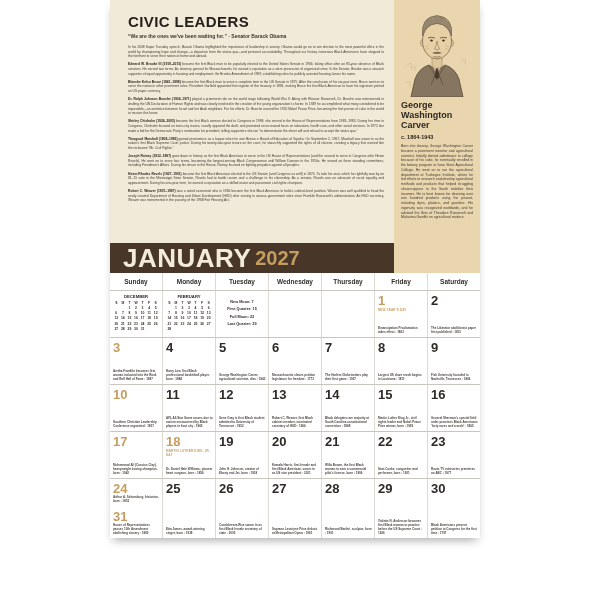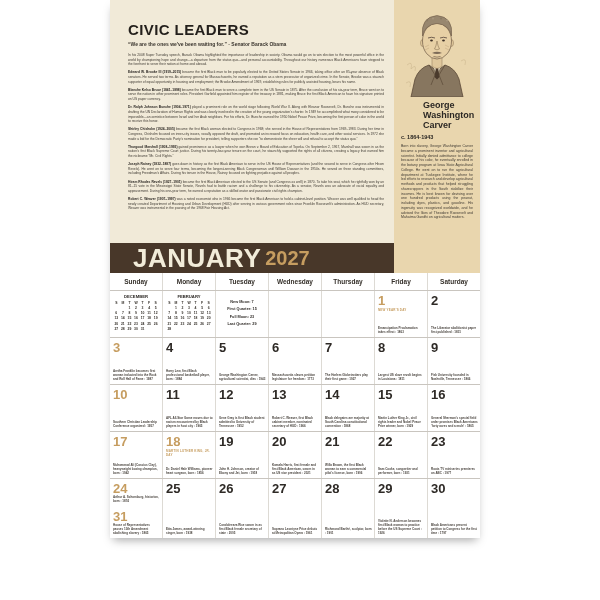--- a/index.html
+++ b/index.html
@@ -4,34 +4,34 @@
 <style>
   html,body{margin:0;padding:0;background:#ffffff;}
   body{width:600px;height:600px;position:relative;overflow:hidden;
        font-family:"Liberation Sans",sans-serif;color:#2c2824;}
   .doc{position:absolute;left:110px;top:0;width:370px;height:538px;
        box-shadow:0 5px 9px -3px rgba(0,0,0,.35);}
   
   .top-doc{position:absolute;left:0;top:0;width:100%;height:243px;
            background:var(--cream,#f1ead8);overflow:hidden;}
   .essay{position:absolute;left:18px;top:10px;width:256px;}
-  .essay-title{font-size:15px;font-weight:bold;letter-spacing:.4px;margin:11px 0 3px;color:#231f1b;}
+  .essay-title{font-size:15px;font-weight:bold;letter-spacing:.4px;margin:3px 0 3px;color:#231f1b;}
   .quote{font-size:5px;font-weight:bold;color:#3a352e;margin:0 0 6px;}
   .para{font-size:3.3px;line-height:1.42;color:#3f3a33;margin:0 0 3.4px;text-align:justify;}
   .para b{color:#2c2824;}
   
   .sidebar{position:absolute;top:0;right:0;width:86px;height:273px;z-index:5;
            background:var(--sidebar_tan,#e9d6ae);padding:5px 7px;box-sizing:border-box;}
   .portrait{display:block;margin:0 auto;width:68px;height:92px;}
-  .leader-name{font-size:9px;font-weight:bold;line-height:1.12;margin-top:3px;color:#2c2824;margin-left:22px;}
+  .leader-name{font-size:9px;font-weight:bold;line-height:1.12;margin-top:3px;color:#2c2824;}
   .leader-dates{font-size:5.5px;font-weight:bold;margin-top:4px;color:#2c2824;}
   .leader-bio{font-size:3.5px;line-height:1.36;text-align:justify;color:#3f3a33;margin-top:4px;}
   
   .cal{position:absolute;left:0;top:243px;width:100%;height:295px;background:#ffffff;}
-  .band{height:30px;background:var(--band,#483729);display:flex;align-items:center;padding-left:23px;}
+  .band{height:30px;background:var(--band,#483729);display:flex;align-items:center;padding-left:13px;}
   .band .month{font-size:26px;font-weight:bold;color:#f2ecd9;letter-spacing:.5px;line-height:1;}
   .band .year{font-size:20px;font-weight:bold;color:var(--gold,#c69d60);margin-left:4px;line-height:1;}
   .day-names{display:flex;height:17px;}
   .dn{flex:1;text-align:center;font-size:6.5px;font-weight:bold;color:#35302a;
       padding-top:5px;border-right:1px solid #dddad4;box-sizing:border-box;}
   .dn:last-child{border-right:none;}
   .week{display:flex;border-top:1px solid #c9c5bf;box-sizing:border-box;}
   .cell{flex:1;position:relative;border-right:1px solid #dddad4;overflow:hidden;box-sizing:border-box;}
   .cell:last-child{border-right:none;}
   .dnum{font-size:13px;font-weight:bold;line-height:1;padding:3px 0 0 3px;color:#2e2a26;}

